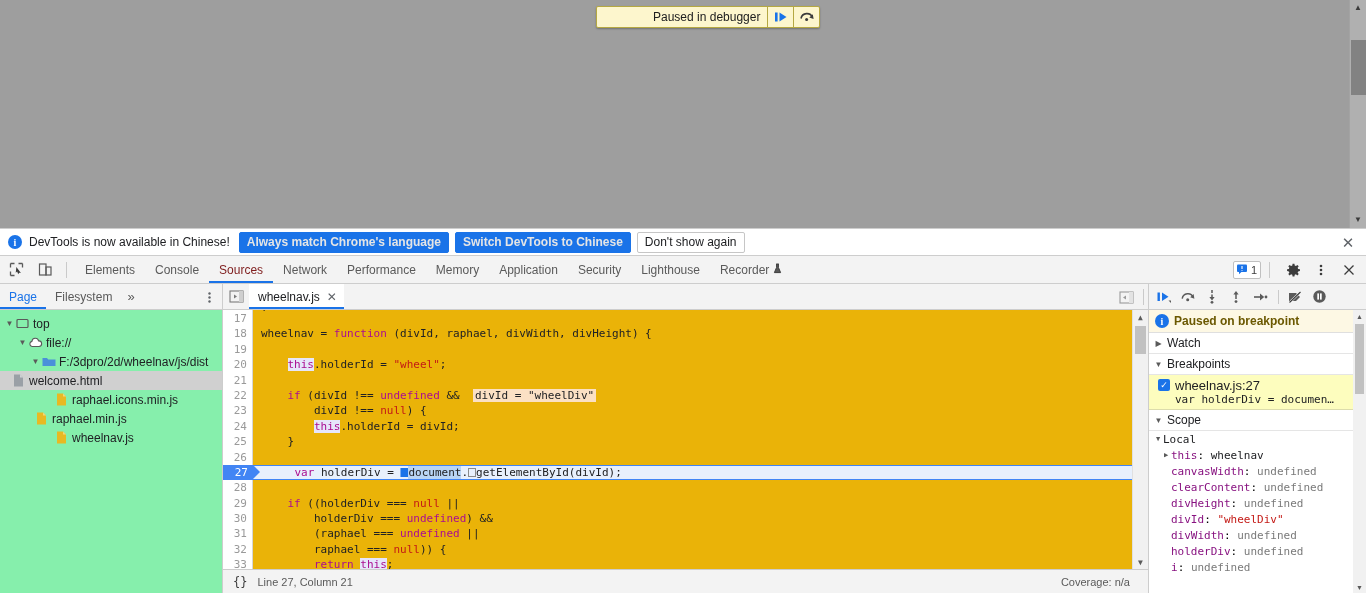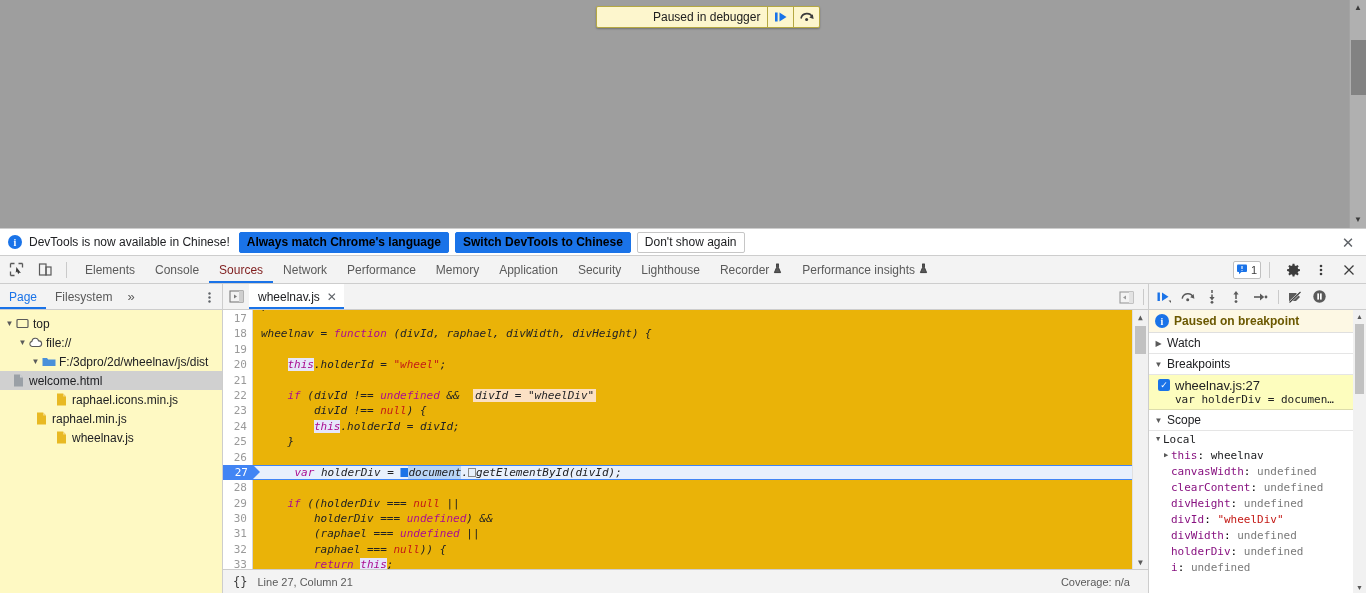--- a/index.html
+++ b/index.html
@@ -81,21 +81,21 @@
     font-family: "Liberation Serif", serif;
     margin-right: 7px; flex: none;
   }
   #infobar .ib-text { color: #202124; font-size: 12px; margin-right: 9px; white-space: nowrap; }
   .ib-btn {
     height: 21px; padding: 0 7px;
     display: flex; align-items: center;
     font-size: 12px; margin-right: 6px;
     border-radius: 2px; white-space: nowrap;
   }
-  .ib-btn.primary { background: #1a73e8; color: #000000; font-weight: bold; border: 1px solid #1a73e8; text-align: center; }
+  .ib-btn.primary { background: #1a73e8; color: #e5e5e5; font-weight: bold; border: 1px solid #1a73e8; text-align: center; }
   .ib-btn.secondary { background: #fff; color: #202124; border: 1px solid #c6c6c6; }
   #infobar-close {
     position: absolute; right: 8px; top: 4px;
     width: 20px; height: 20px;
     display: flex; align-items: center; justify-content: center;
     color: #5f6368; font-size: 15px;
   }
 
   
   #devtools-tabbar {
@@ -125,21 +125,21 @@
     font-size: 11px; color: #3c3c3c;
   }
   .dt-right .dt-toolicon { margin-left: 2px; }
 
   
   #sources { position: absolute; left: 0; top: 284px; width: 1366px; height: 309px; background: #fff; }
 
   
   #navigator {
     position: absolute; left: 0; top: 0; width: 223px; height: 309px;
-    background: #fef9c3; border-right: 1px solid #cdcdcd;
+    background: #86efac; border-right: 1px solid #cdcdcd;
   }
   #nav-tabbar {
     height: 26px; background: #f3f3f3; border-bottom: 1px solid #cdcdcd;
     display: flex; align-items: center; position: relative;
   }
   .nav-tab {
     height: 25px; padding: 0 9px; display: flex; align-items: center;
     font-size: 12px; color: #5a5a5a;
   }
   .nav-tab.active { color: #1a73e8; box-shadow: inset 0 -2px 0 #1a73e8; }
@@ -181,21 +181,21 @@
   }
   .code-line {
     position: relative; height: 15.4px; line-height: 15.4px;
     display: flex; white-space: pre;
   }
   .gutter {
     width: 30px; flex: none; text-align: right; padding-right: 5px;
     color: #9a9a9a; font-size: 11px; background: #fff;
     border-right: 1px solid #d6d6d6;
   }
-  .code-text { padding-left: 8px; color: #202124; font-style: italic; }
+  .code-text { padding-left: 8px; color: #202124; }
   .code-line.exec { background: #e8f0fc; box-shadow: inset 0 1px 0 #4285f4, inset 0 -1px 0 #4285f4; }
   .code-line.exec .gutter {
     background: #4285f4; color: #fff; border-right: none; position: relative;
   }
   .code-line.exec .gutter::after {
     content: ""; position: absolute; right: -7px; top: 0;
     border-top: 7.7px solid transparent; border-bottom: 7.7px solid transparent;
     border-left: 7px solid #4285f4;
   }
   .code-line.exec .code-text { padding-left: 15px; }
@@ -370,28 +370,20 @@
       <span>Application</span>
     </div>
   <div class="dt-tab">
       <span>Security</span>
     </div>
   <div class="dt-tab">
       <span>Lighthouse</span>
     </div>
   <div class="dt-tab">
     <span>Recorder</span>
-    <span>
-      <svg width="9" height="11" viewBox="0 0 9 11">
-          <path d="M3.2 1 h2.6 M3.6 1 v3.4 L1.4 9.6 h6.2 L5.4 4.4 V1" stroke="#3c3c3c" stroke-width="1" fill="#3c3c3c" fill-opacity=".85"></path>
-        </svg>
-    </span>
-  </div>
-  <div class="dt-tab">
-    <span>Performance insights</span>
     <span>
       <svg width="9" height="11" viewBox="0 0 9 11">
           <path d="M3.2 1 h2.6 M3.6 1 v3.4 L1.4 9.6 h6.2 L5.4 4.4 V1" stroke="#3c3c3c" stroke-width="1" fill="#3c3c3c" fill-opacity=".85"></path>
         </svg>
     </span>
   </div>
 
   <div class="dt-right">
     <div id="issues-badge">
       <span>

